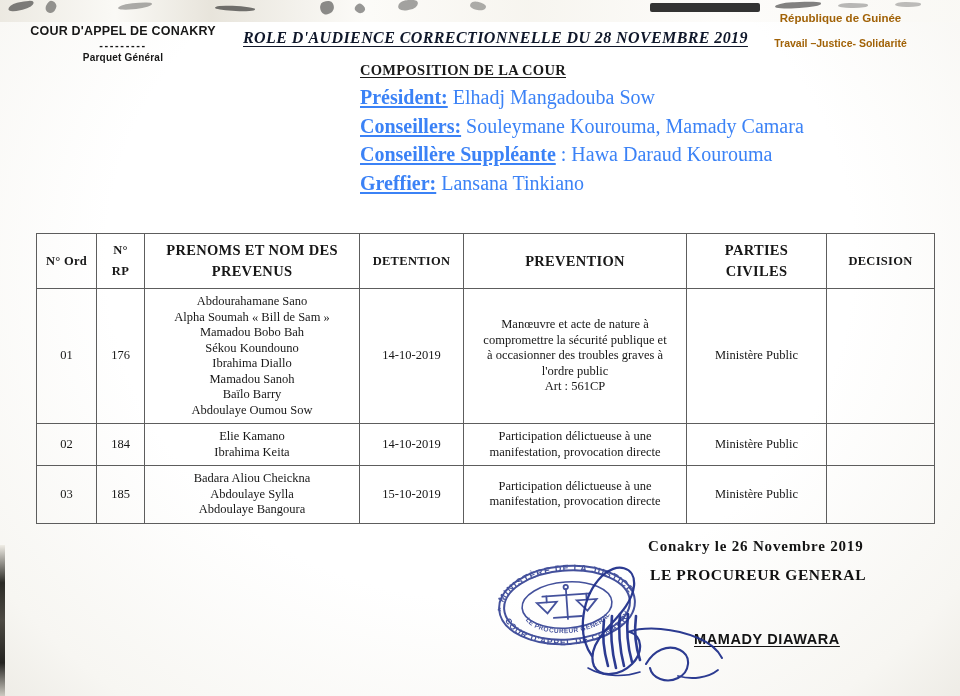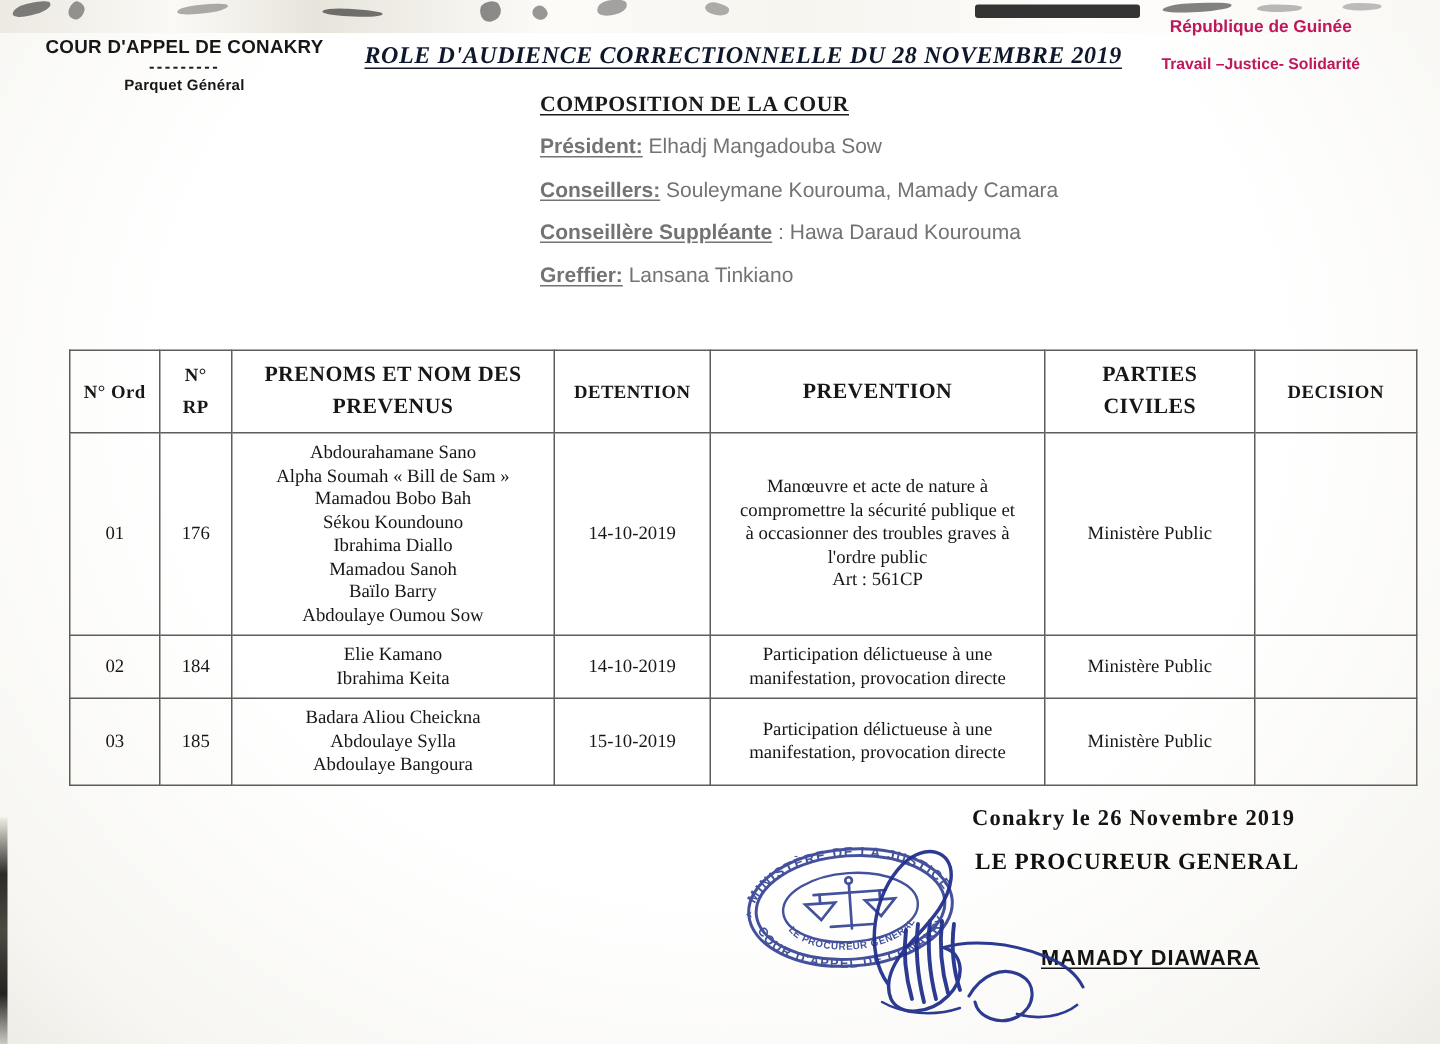--- a/index.html
+++ b/index.html
@@ -85,21 +85,21 @@
   }
   .hdr-left .pg { font-size: 10px; }
 
   .hdr-right {
     position: absolute;
     right: 12px; top: 12px;
     width: 215px;
     text-align: center;
     font-family: "Liberation Sans", sans-serif;
     font-weight: bold;
-    color: #be185d;
+    color: #a16207;
   }
   .hdr-right .rep { font-size: 11.5px; }
   .hdr-right .dev { font-size: 10.5px; margin-top: 13px; }
 
   .doc-title {
     position: absolute;
     left: 243px; top: 29px;
     font-family: "Liberation Serif", serif;
     font-style: italic;
     font-weight: bold;
@@ -116,37 +116,37 @@
   .comp-title {
     font-family: "Liberation Serif", serif;
     font-weight: bold;
     font-size: 14.5px;
     text-decoration: underline;
     text-underline-offset: 2px;
     letter-spacing: .3px;
     margin-bottom: 4px;
   }
   .comp-line {
-    font-size: 14px;
+    font-size: 20px;
     line-height: 28.5px;
     white-space: nowrap;
-    font-family: Liberation Sans, sans-serif;
-    color: #737373;
+    font-family: Liberation Serif, serif;
+    color: #3b82f6;
   }
   .comp-line .lbl {
     font-weight: bold;
     text-decoration: underline;
     text-underline-offset: 2px;
   }
   .comp-line .val { font-weight: normal; }
 
   
   table.roll {
     position: absolute;
-    left: 46px; top: 233px;
+    left: 36px; top: 233px;
     width: 898px;
     border-collapse: collapse;
     table-layout: fixed;
     font-family: "Liberation Serif", serif;
   }
   table.roll th, table.roll td {
     border: 1px solid #5d5d5d;
     text-align: center;
     vertical-align: middle;
     color: #171717;

